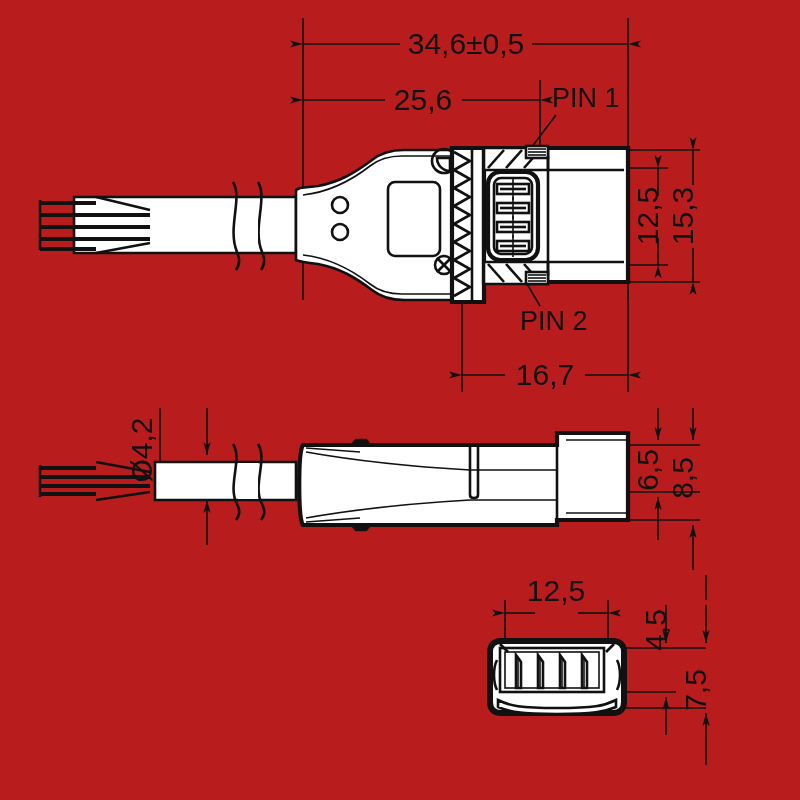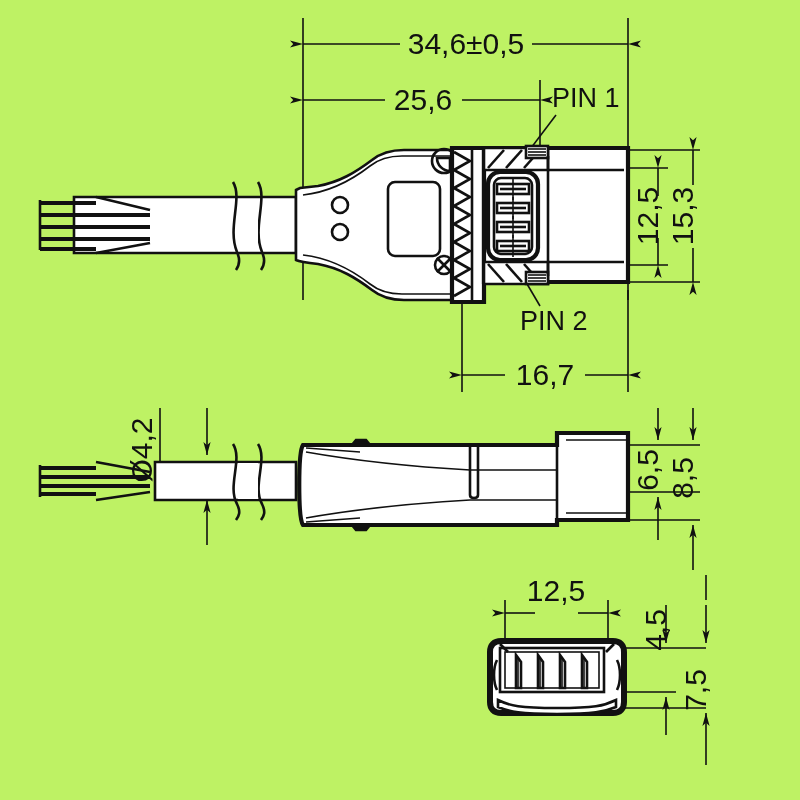--- a/index.html
+++ b/index.html
@@ -7,21 +7,21 @@
     padding: 0;
     background: #ffffff;
   }
   body {
     font-family: "Liberation Sans", sans-serif;
   }
   #drawing-root {
     position: relative;
     width: 800px;
     height: 800px;
-    background: #bef264;
+    background: #b91c1c;
     overflow: hidden;
   }
   svg.sheet {
     display: block;
     width: 800px;
     height: 800px;
   }
   .dimtext {
     font-family: "Liberation Sans", sans-serif;
     font-size: 30px;

